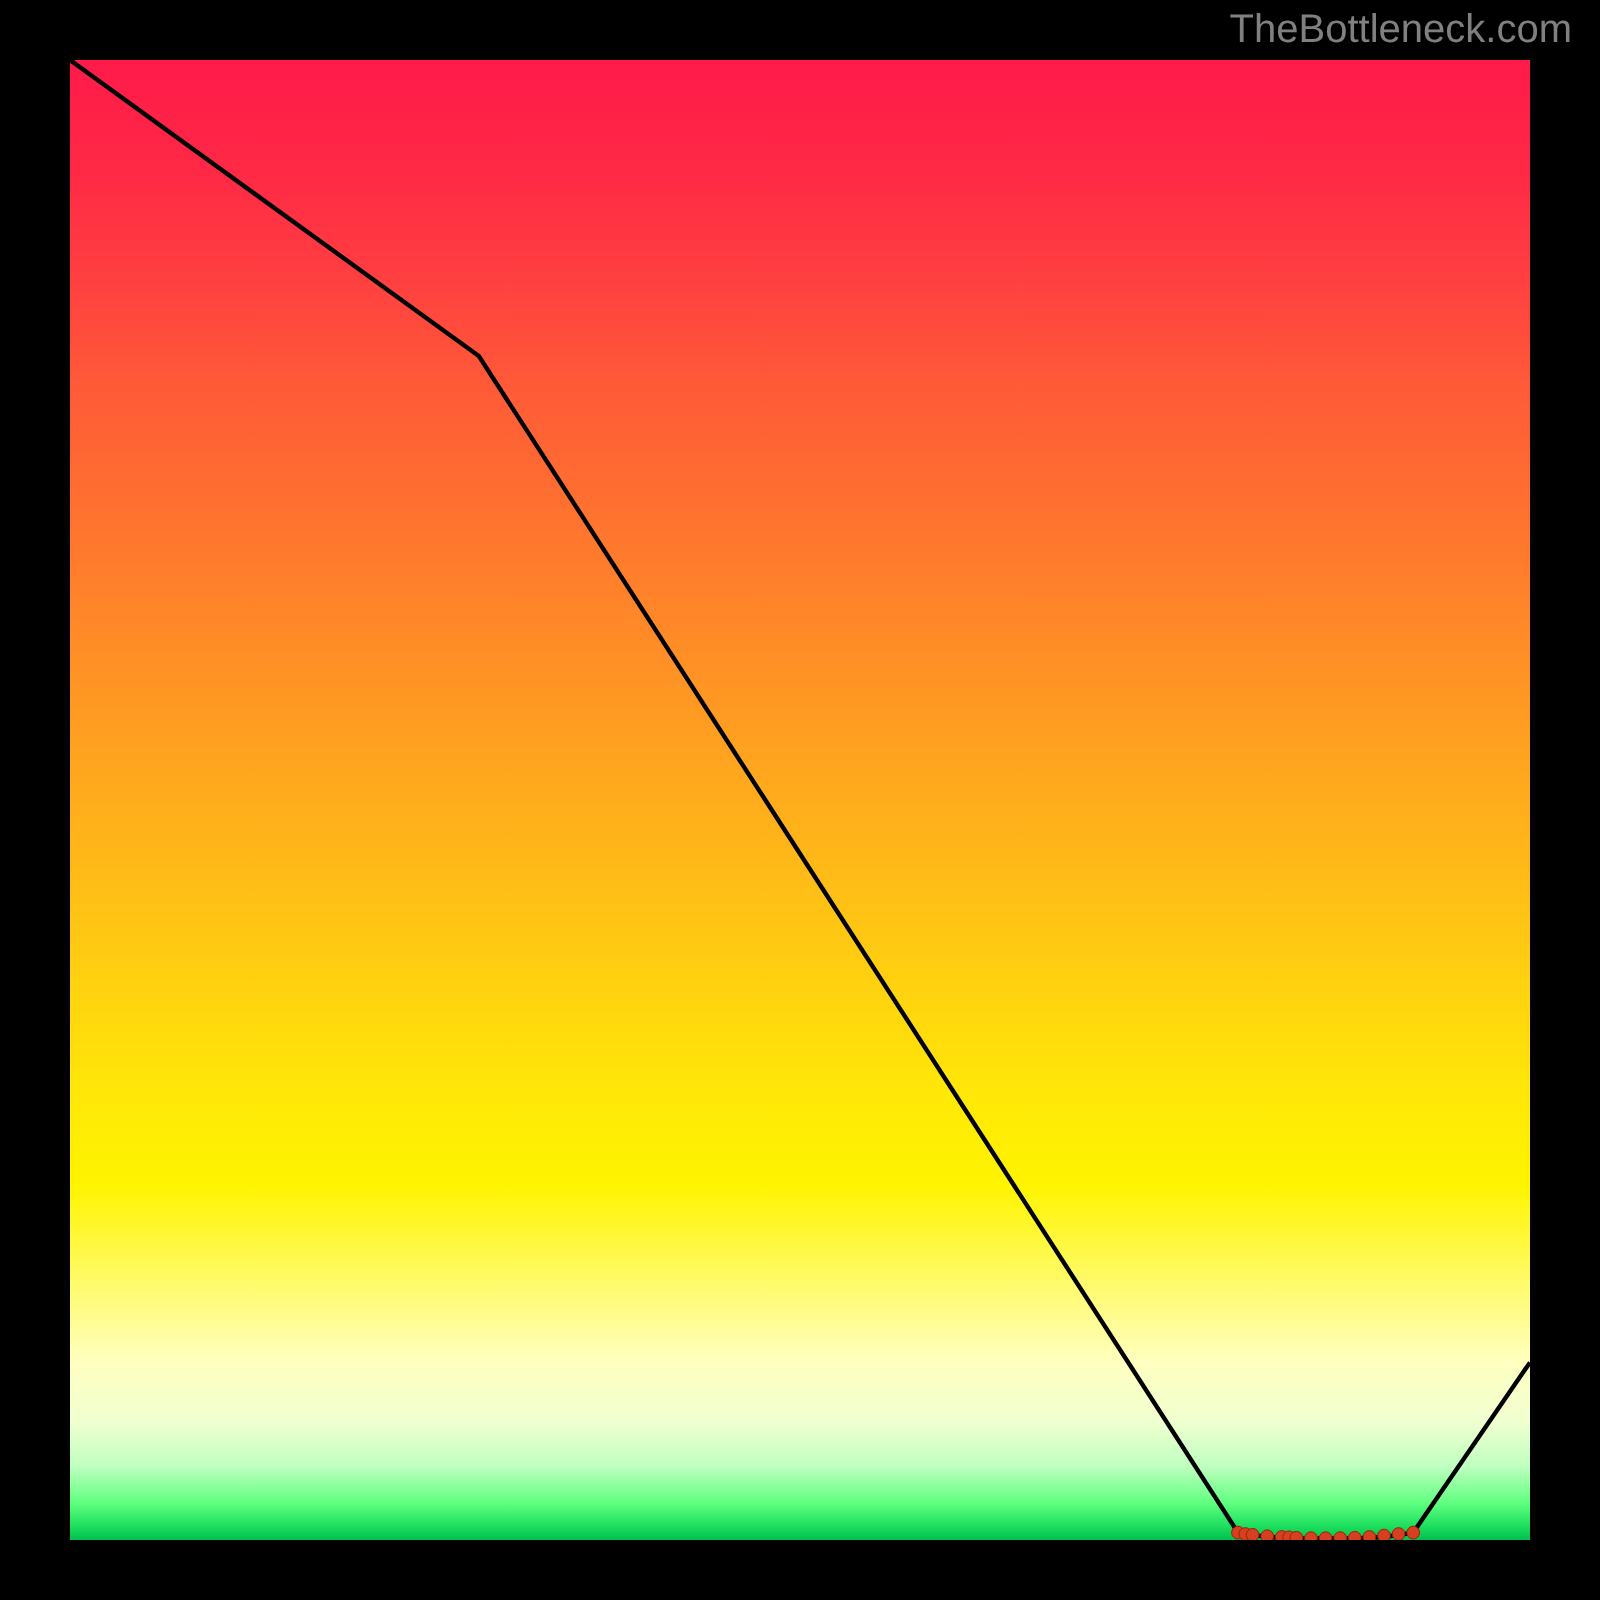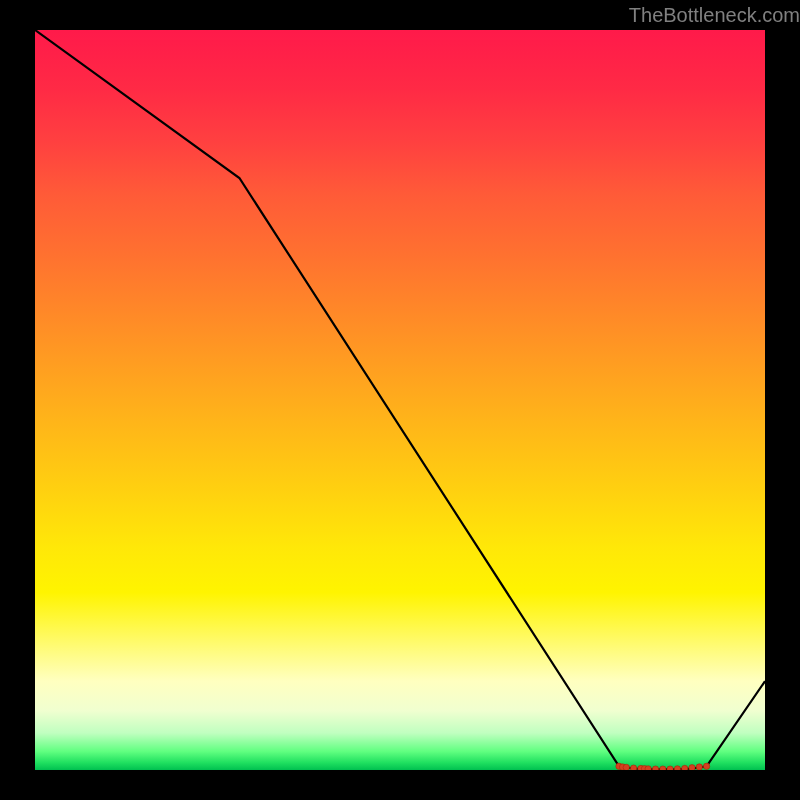--- a/index.html
+++ b/index.html
@@ -7,21 +7,21 @@
     width: 800px;
     height: 800px;
     background: #000;
     position: relative;
     font-family: Arial, sans-serif;
     overflow: hidden;
   }
   .attribution {
     position: absolute;
     top: 4px;
-    right: 0;
+    right: 14px;
     color: #808080;
     font-size: 20px;
     font-weight: normal;
     z-index: 10;
   }
   .plot-area {
     position: absolute;
     left: 35px;
     top: 30px;
     width: 730px;

